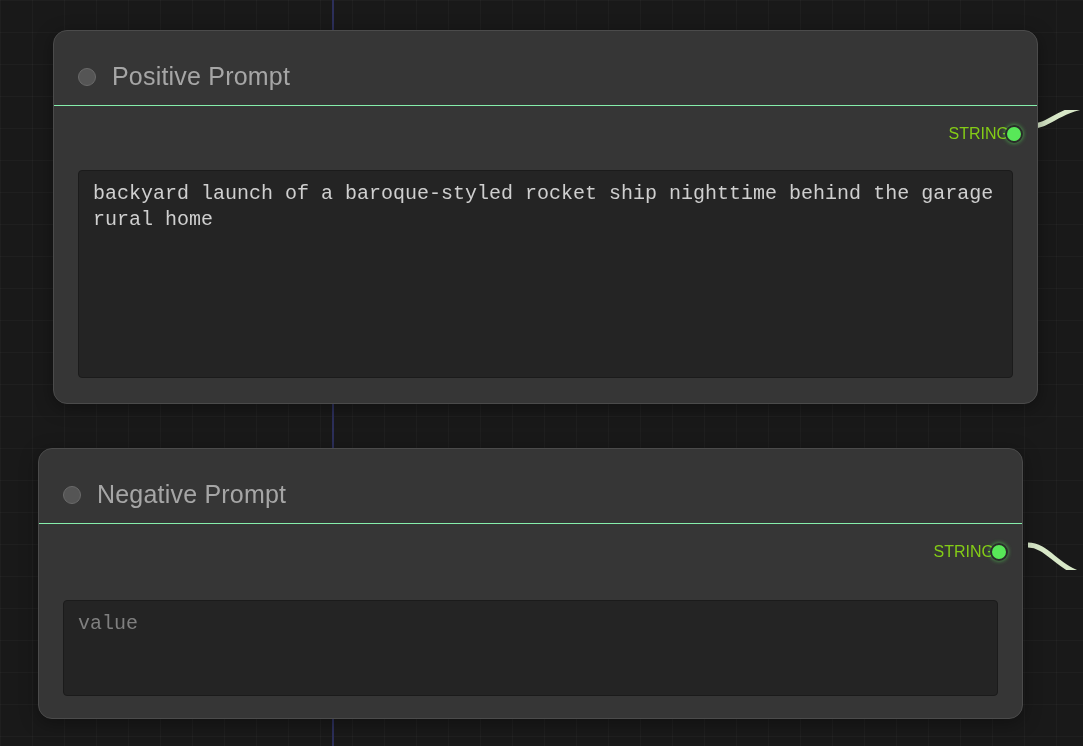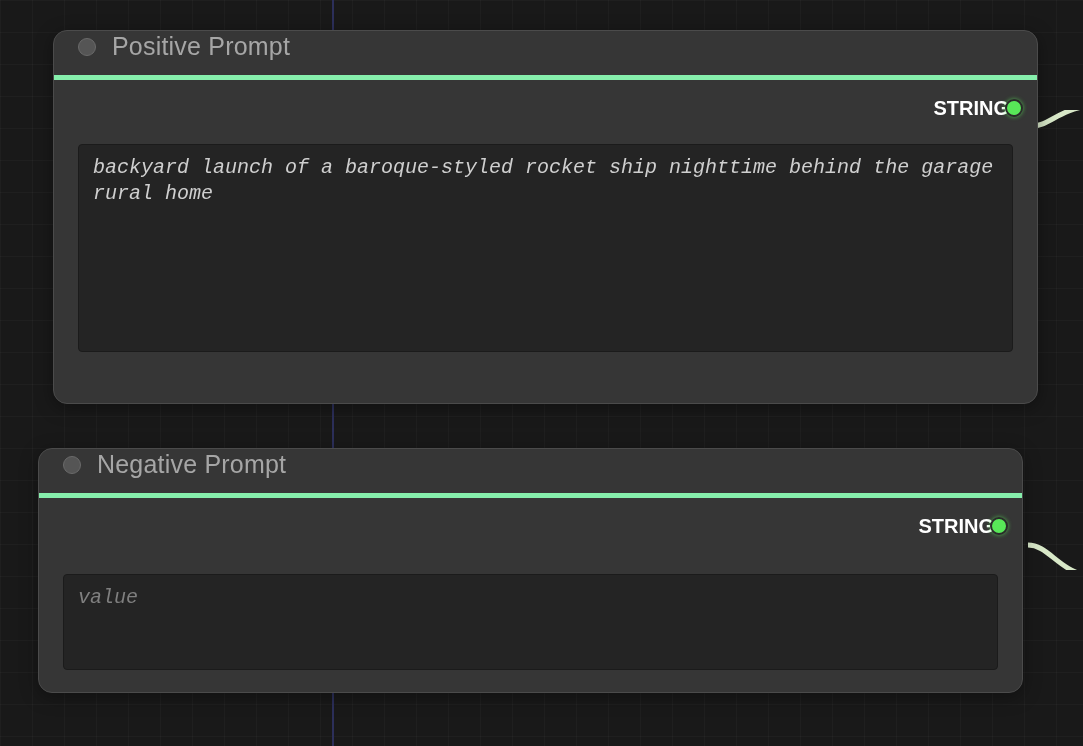--- a/index.html
+++ b/index.html
@@ -33,22 +33,22 @@
     border: 1px solid #4b4b4b;
     border-radius: 14px;
     box-shadow: 0 4px 18px rgba(0,0,0,0.35);
     overflow: visible;
     z-index: 2;
   }
   .node-header {
     display: flex;
     align-items: center;
     gap: 16px;
-    padding: 1px 24px 14px 24px;
-    border-bottom: 5px solid #86efac;
+    padding: 31px 24px 14px 24px;
+    border-bottom: 1px solid #86efac;
   }
   .collapse-dot {
     width: 18px;
     height: 18px;
     border-radius: 50%;
     background: #555;
     border: 1px solid #6a6a6a;
     flex-shrink: 0;
     cursor: pointer;
   }
@@ -65,23 +65,23 @@
   .output-row {
     height: 56px;
     display: flex;
     align-items: center;
     justify-content: flex-end;
     gap: 12px;
     padding-right: 4px;
     position: relative;
   }
   .output-label {
-    font-size: 20px;
-    color: #ffffff;
-    font-weight: 700;
+    font-size: 16px;
+    color: #84cc16;
+    font-weight: 400;
   }
   .port {
     position: absolute;
     right: -10px;
     width: 18px;
     height: 18px;
     border-radius: 50%;
     background: #58e858;
     border: 2px solid #2a2a2a;
     box-shadow: 0 0 4px rgba(88,232,88,0.7);
@@ -96,21 +96,20 @@
   }
   .prompt-text {
     font-family: "SFMono-Regular", Consolas, "Liberation Mono", Menlo, monospace;
     font-size: 20px;
     line-height: 1.32;
     color: #cfcfcf;
     white-space: pre-wrap;
     word-break: break-word;
     outline: none;
     min-height: 40px;
-    font-style: italic;
   }
   .placeholder { color: #7f7f7f; }
   #node-positive { left: 53px; top: 30px; height: 374px;}
   #node-positive .textarea-wrap { height: 208px; margin-top: 8px;}
   #node-negative { left: 38px; top: 448px; }
   #node-negative .textarea-wrap { height: 96px; margin-top: 20px;}
 
   .wire {
     position: absolute;
     z-index: 1;

